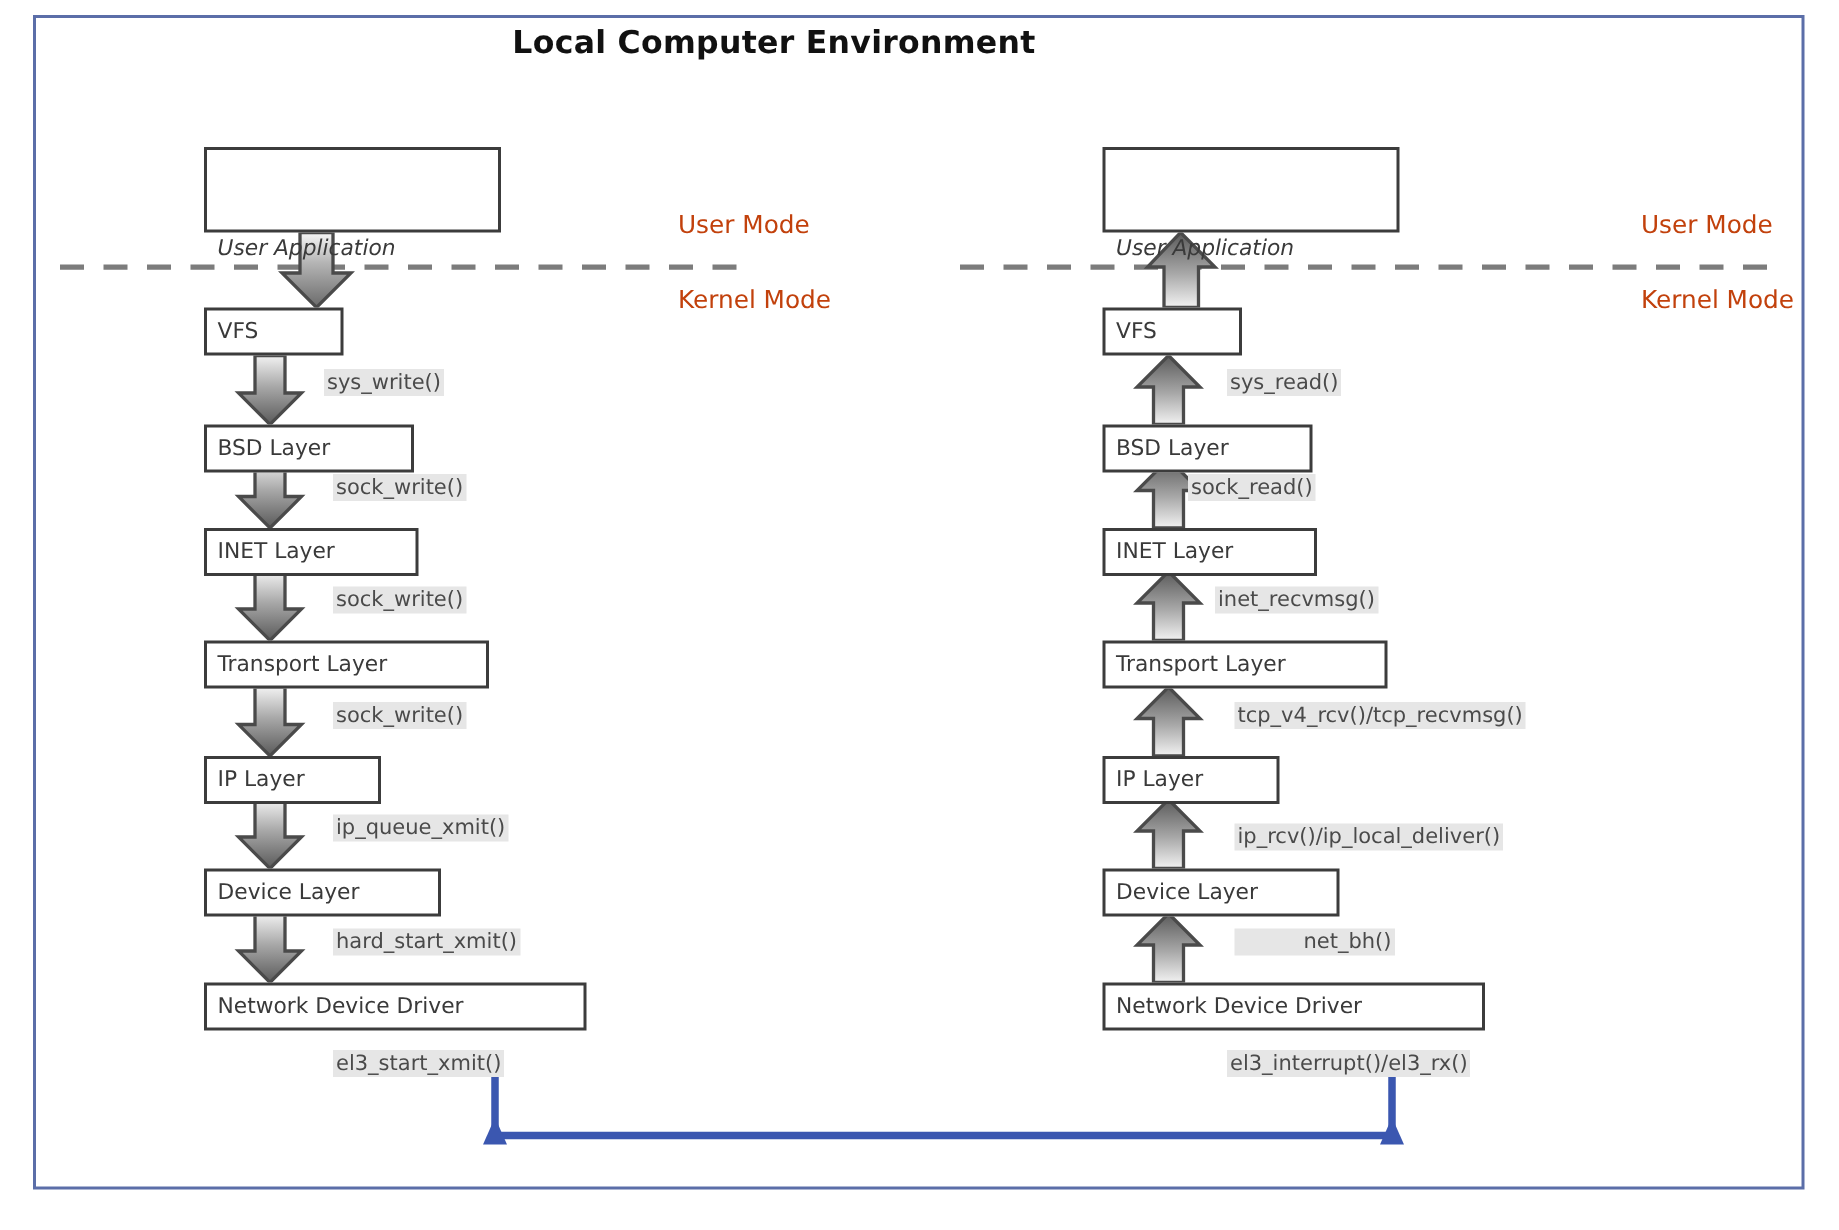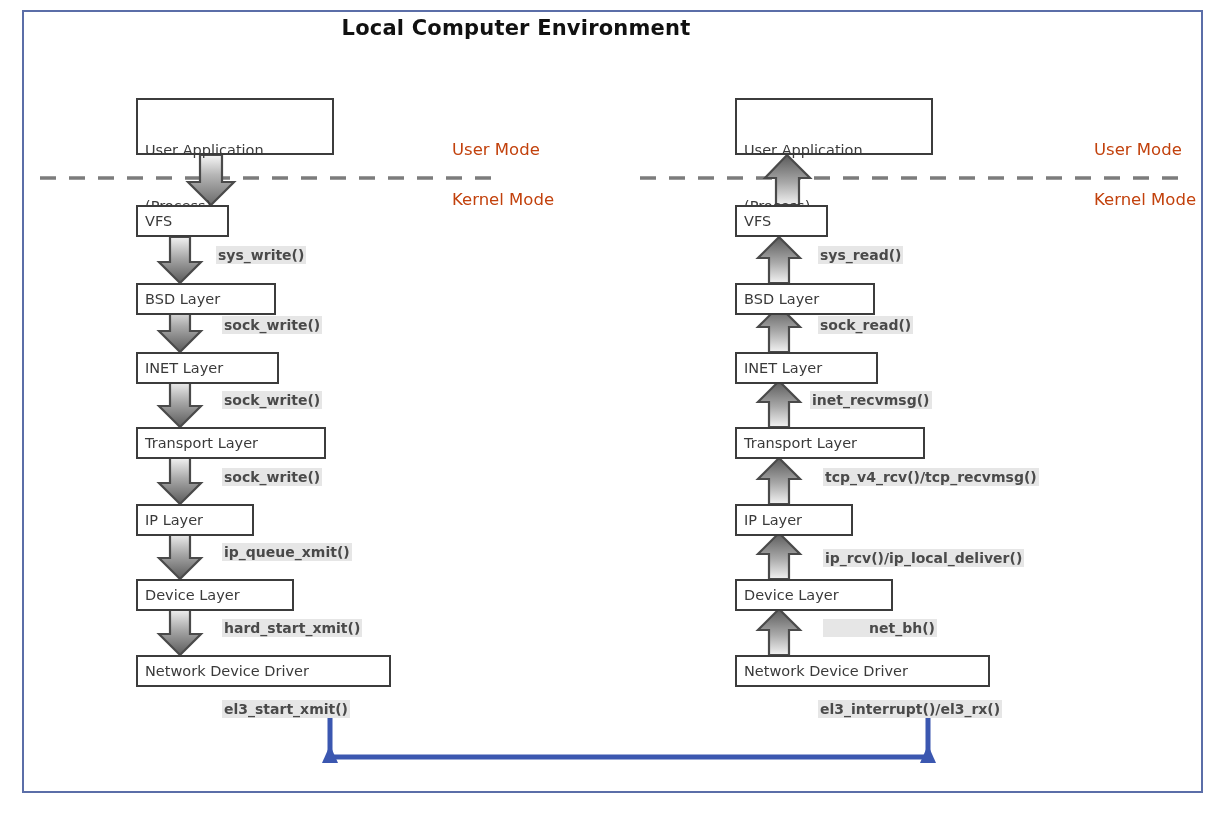--- a/index.html
+++ b/index.html
@@ -45,41 +45,41 @@
     font-size: 14.5px;
     font-family: "DejaVu Sans", sans-serif;
     display: flex;
     align-items: center;
     padding-left: 7px;
     white-space: pre;
     line-height: 1.28;
   }
   .box.two-line {
     display: block;
-    padding-top: 4px;
+    padding-top: 20px;
+    font-style: italic;
   }
   .box .ln { display: block; }
   .modelabel {
     position: absolute;
     font-size: 16.5px;
     color: #c2410c;
     font-family: "DejaVu Sans", sans-serif;
     white-space: pre;
   }
   
   .calllabel {
     position: absolute;
     font-size: 14px;
     color: #4a4a4a;
     background: #e6e6e6;
     font-family: "DejaVu Sans", sans-serif;
     white-space: pre;
     padding: 1px 2px;
     line-height: 1.15;
-    font-weight: bold;
   }
 </style>
 </head>
 <body>
 
 <div id="frame"></div>
 
 <div class="title">Local Computer Environment</div>
 
 <svg id="canvas" xmlns="http://www.w3.org/2000/svg">
@@ -228,21 +228,21 @@
 
 <div class="box" style="left:735px; top:579px; width:158px; height:32px;">
   <span>Device Layer</span>
 </div>
 
 <div class="box" style="left:735px; top:655px; width:255px; height:32px;">
   <span>Network Device Driver</span>
 </div>
 
 <div class="calllabel" style="left:818px; top:246px;">sys_read()</div>
-<div class="calllabel" style="left:818px; top:316px;">sock_read()</div>
+<div class="calllabel" style="left:792px; top:316px;">sock_read()</div>
 <div class="calllabel" style="left:810px; top:391px;">inet_recvmsg()</div>
 <div class="calllabel" style="left:823px; top:468px;">tcp_v4_rcv()/tcp_recvmsg()</div>
 <div class="calllabel" style="left:823px; top:549px;">ip_rcv()/ip_local_deliver()</div>
 <div class="calllabel" style="left:823px; top:619px;padding-left:46px;">net_bh()</div>
 <div class="calllabel" style="left:818px; top:700px;">el3_interrupt()/el3_rx()</div>
 
 <div class="modelabel" style="left:1094px; top:140px;">User Mode</div>
 <div class="modelabel" style="left:1094px; top:190px;">Kernel Mode</div>
 
 </body></html>

